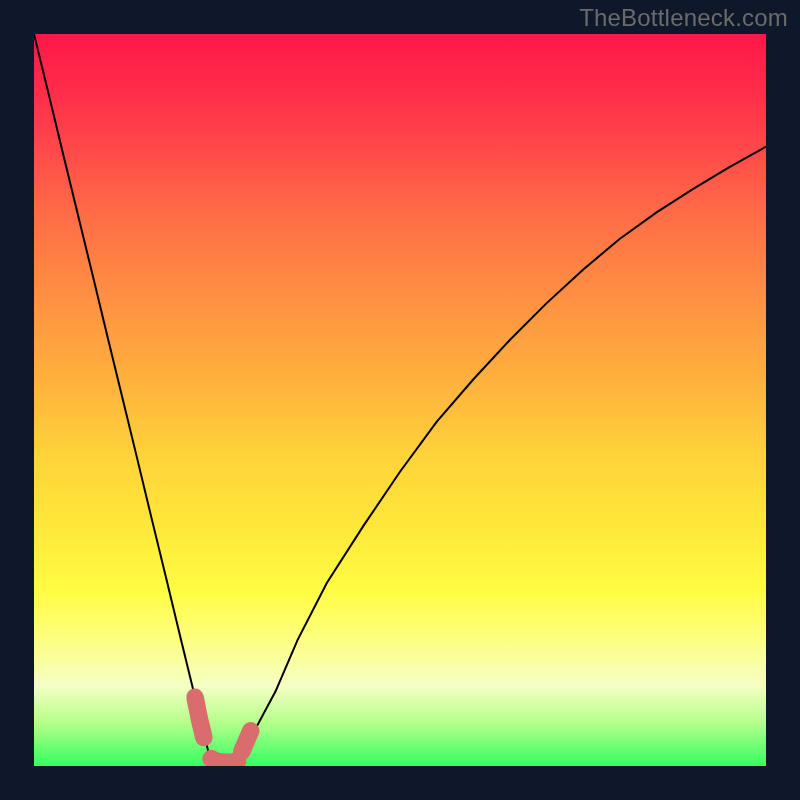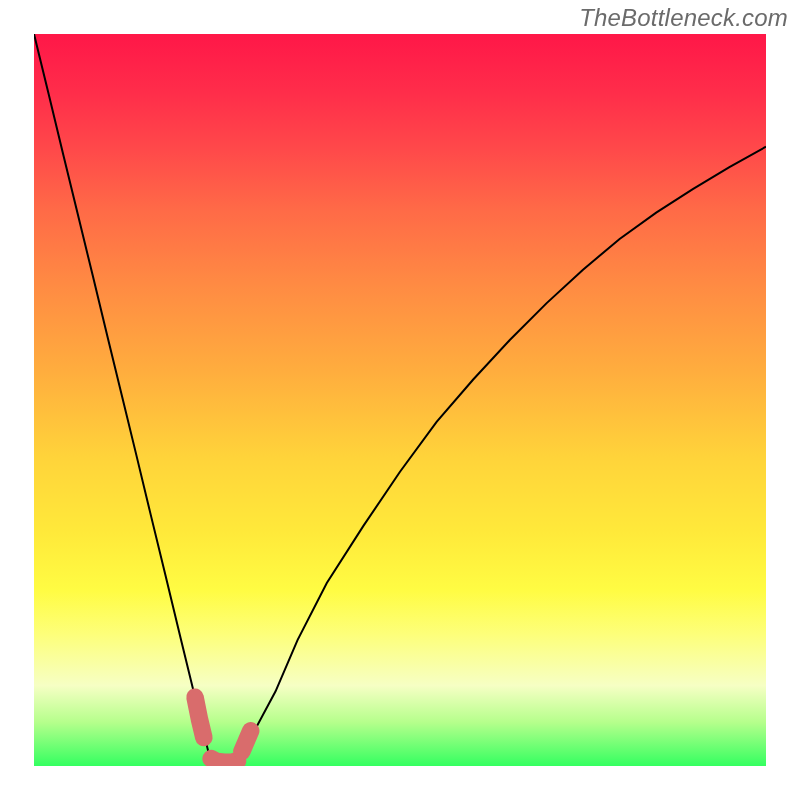--- a/index.html
+++ b/index.html
@@ -1,22 +1,21 @@
 <!DOCTYPE html>
 <html><head>
 <meta charset="utf-8">
 <style>
   * { margin: 0; padding: 0; box-sizing: border-box; }
   html, body { width: 800px; height: 800px; overflow: hidden; background: #000; }
   .frame {
     position: relative;
     width: 800px;
     height: 800px;
-    background: #ffffff;
-    font-style: italic;
+    background: #0f172a;
   }
   .watermark {
     position: absolute;
     top: 4px;
     right: 12px;
     font-family: Arial, Helvetica, sans-serif;
     font-size: 24px;
     font-weight: 500;
     color: #6b6b6b;
     letter-spacing: 0.2px;

